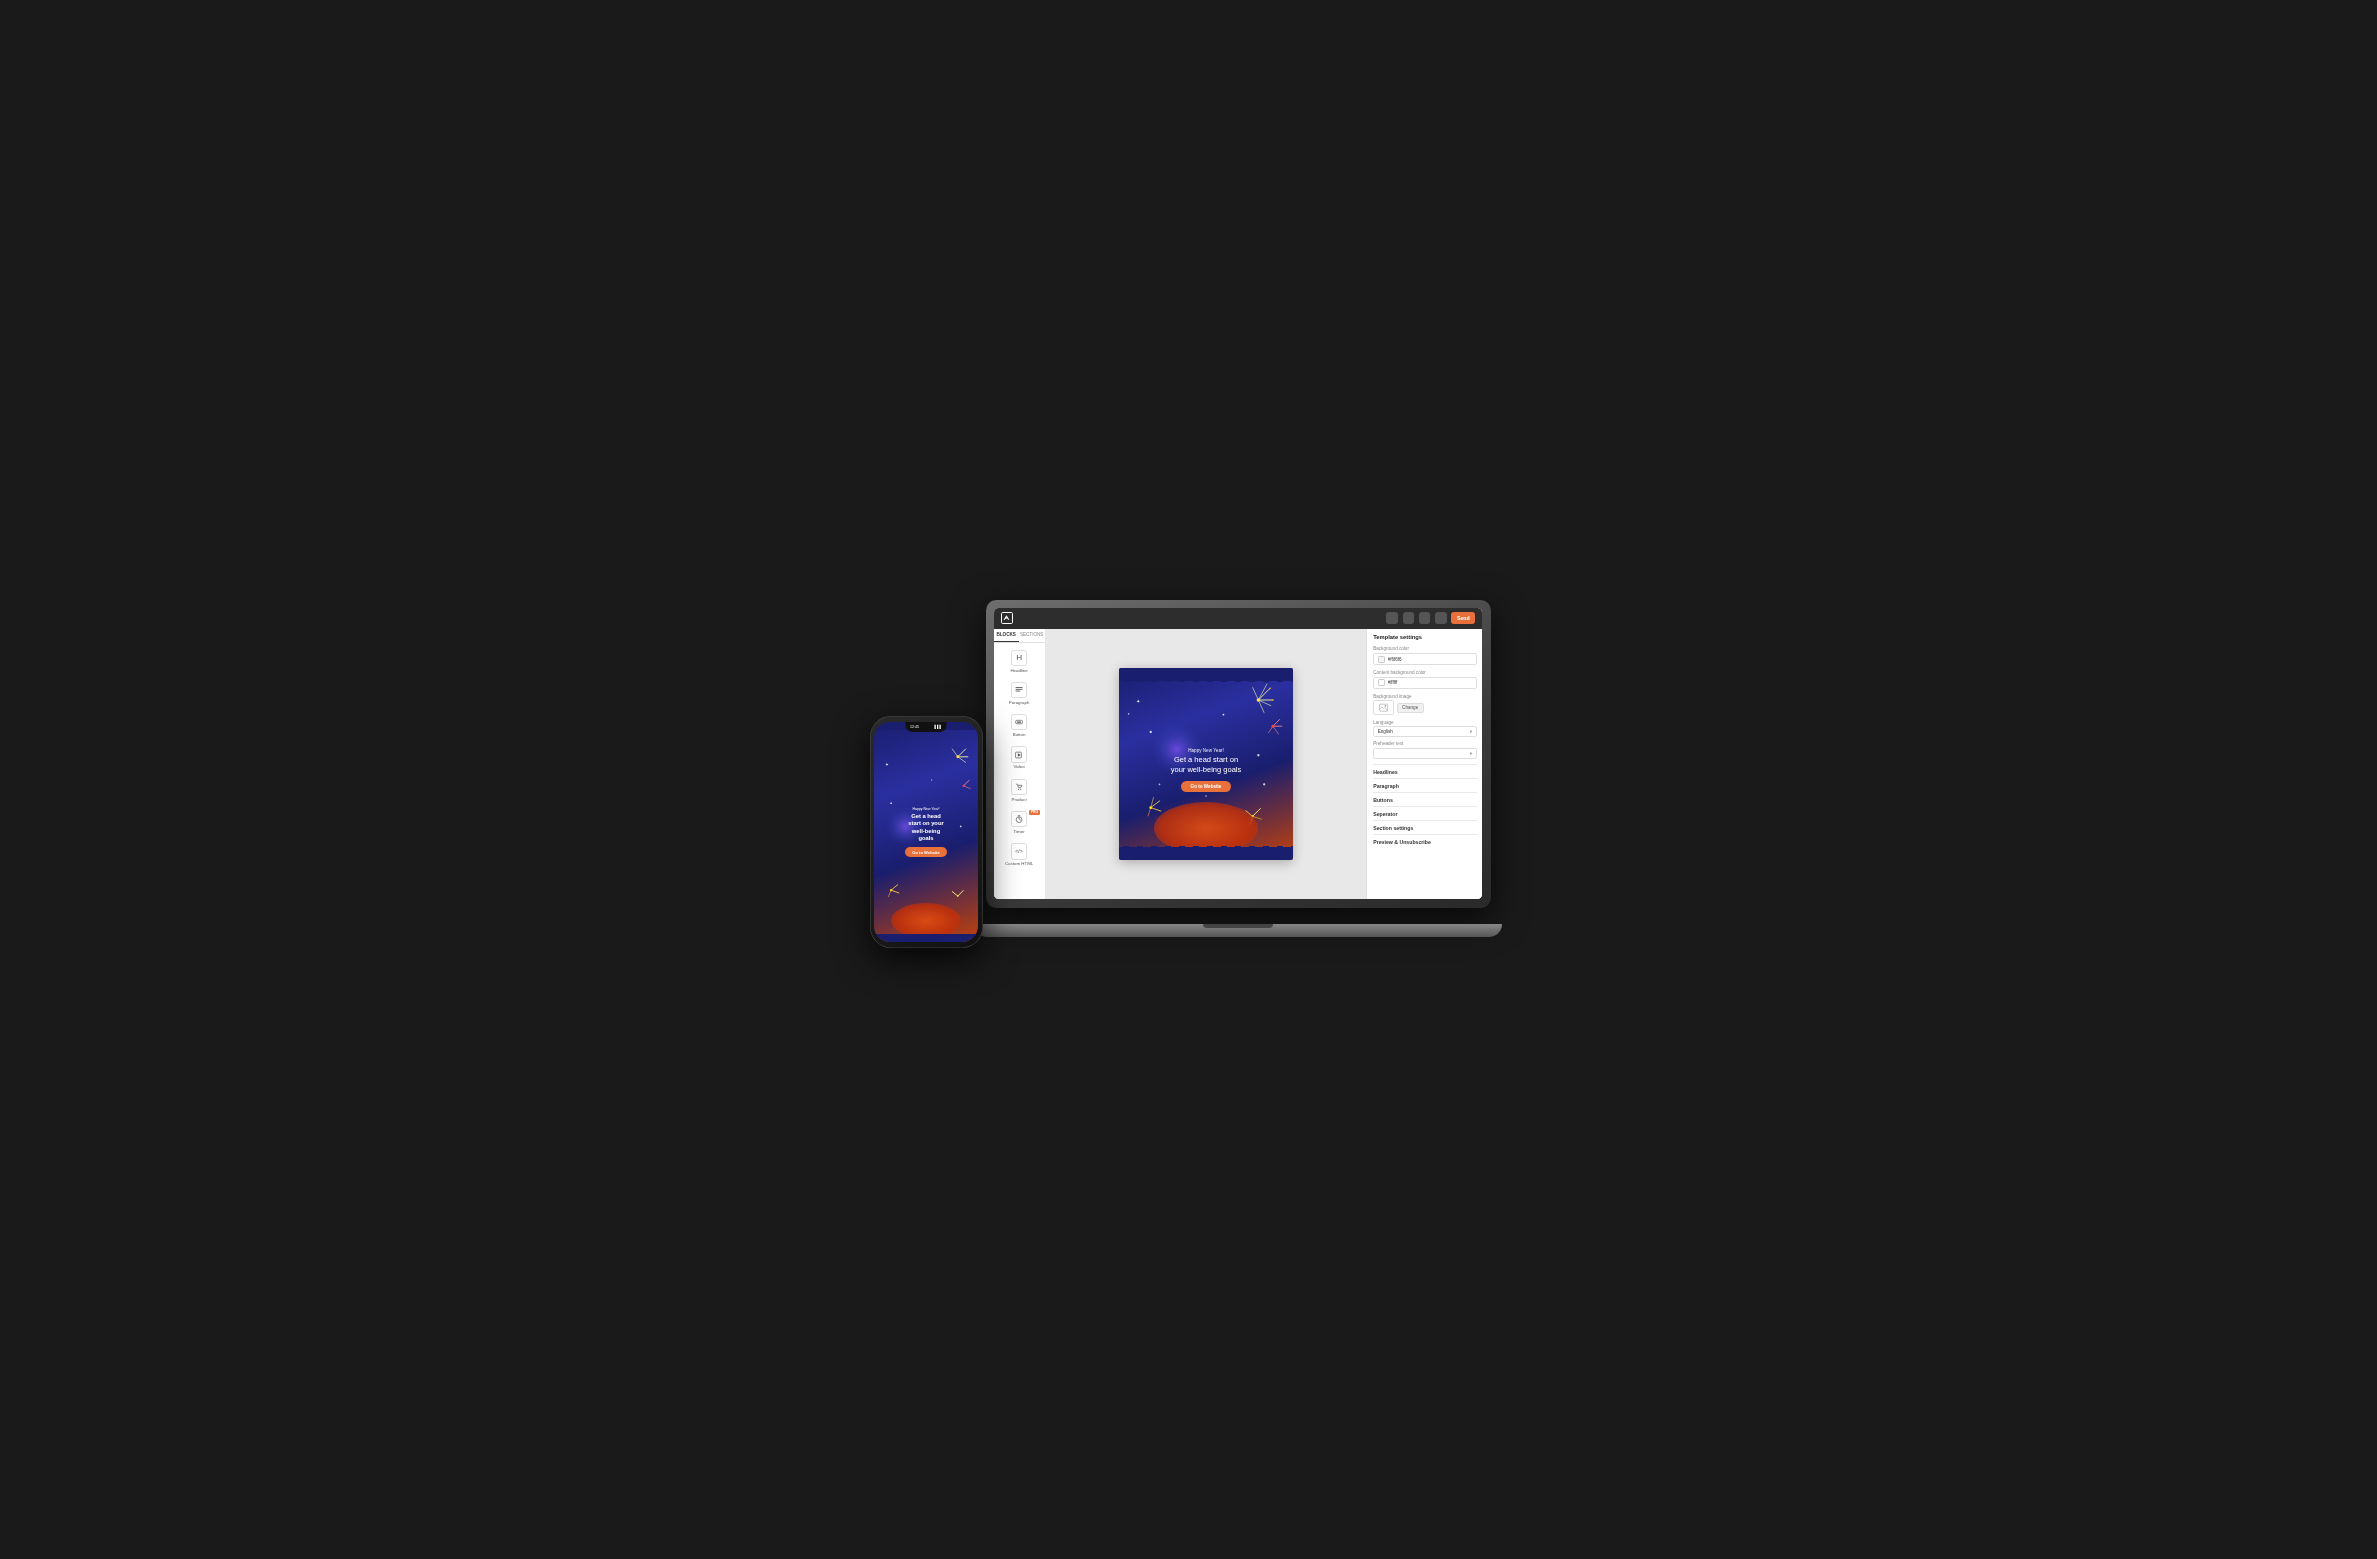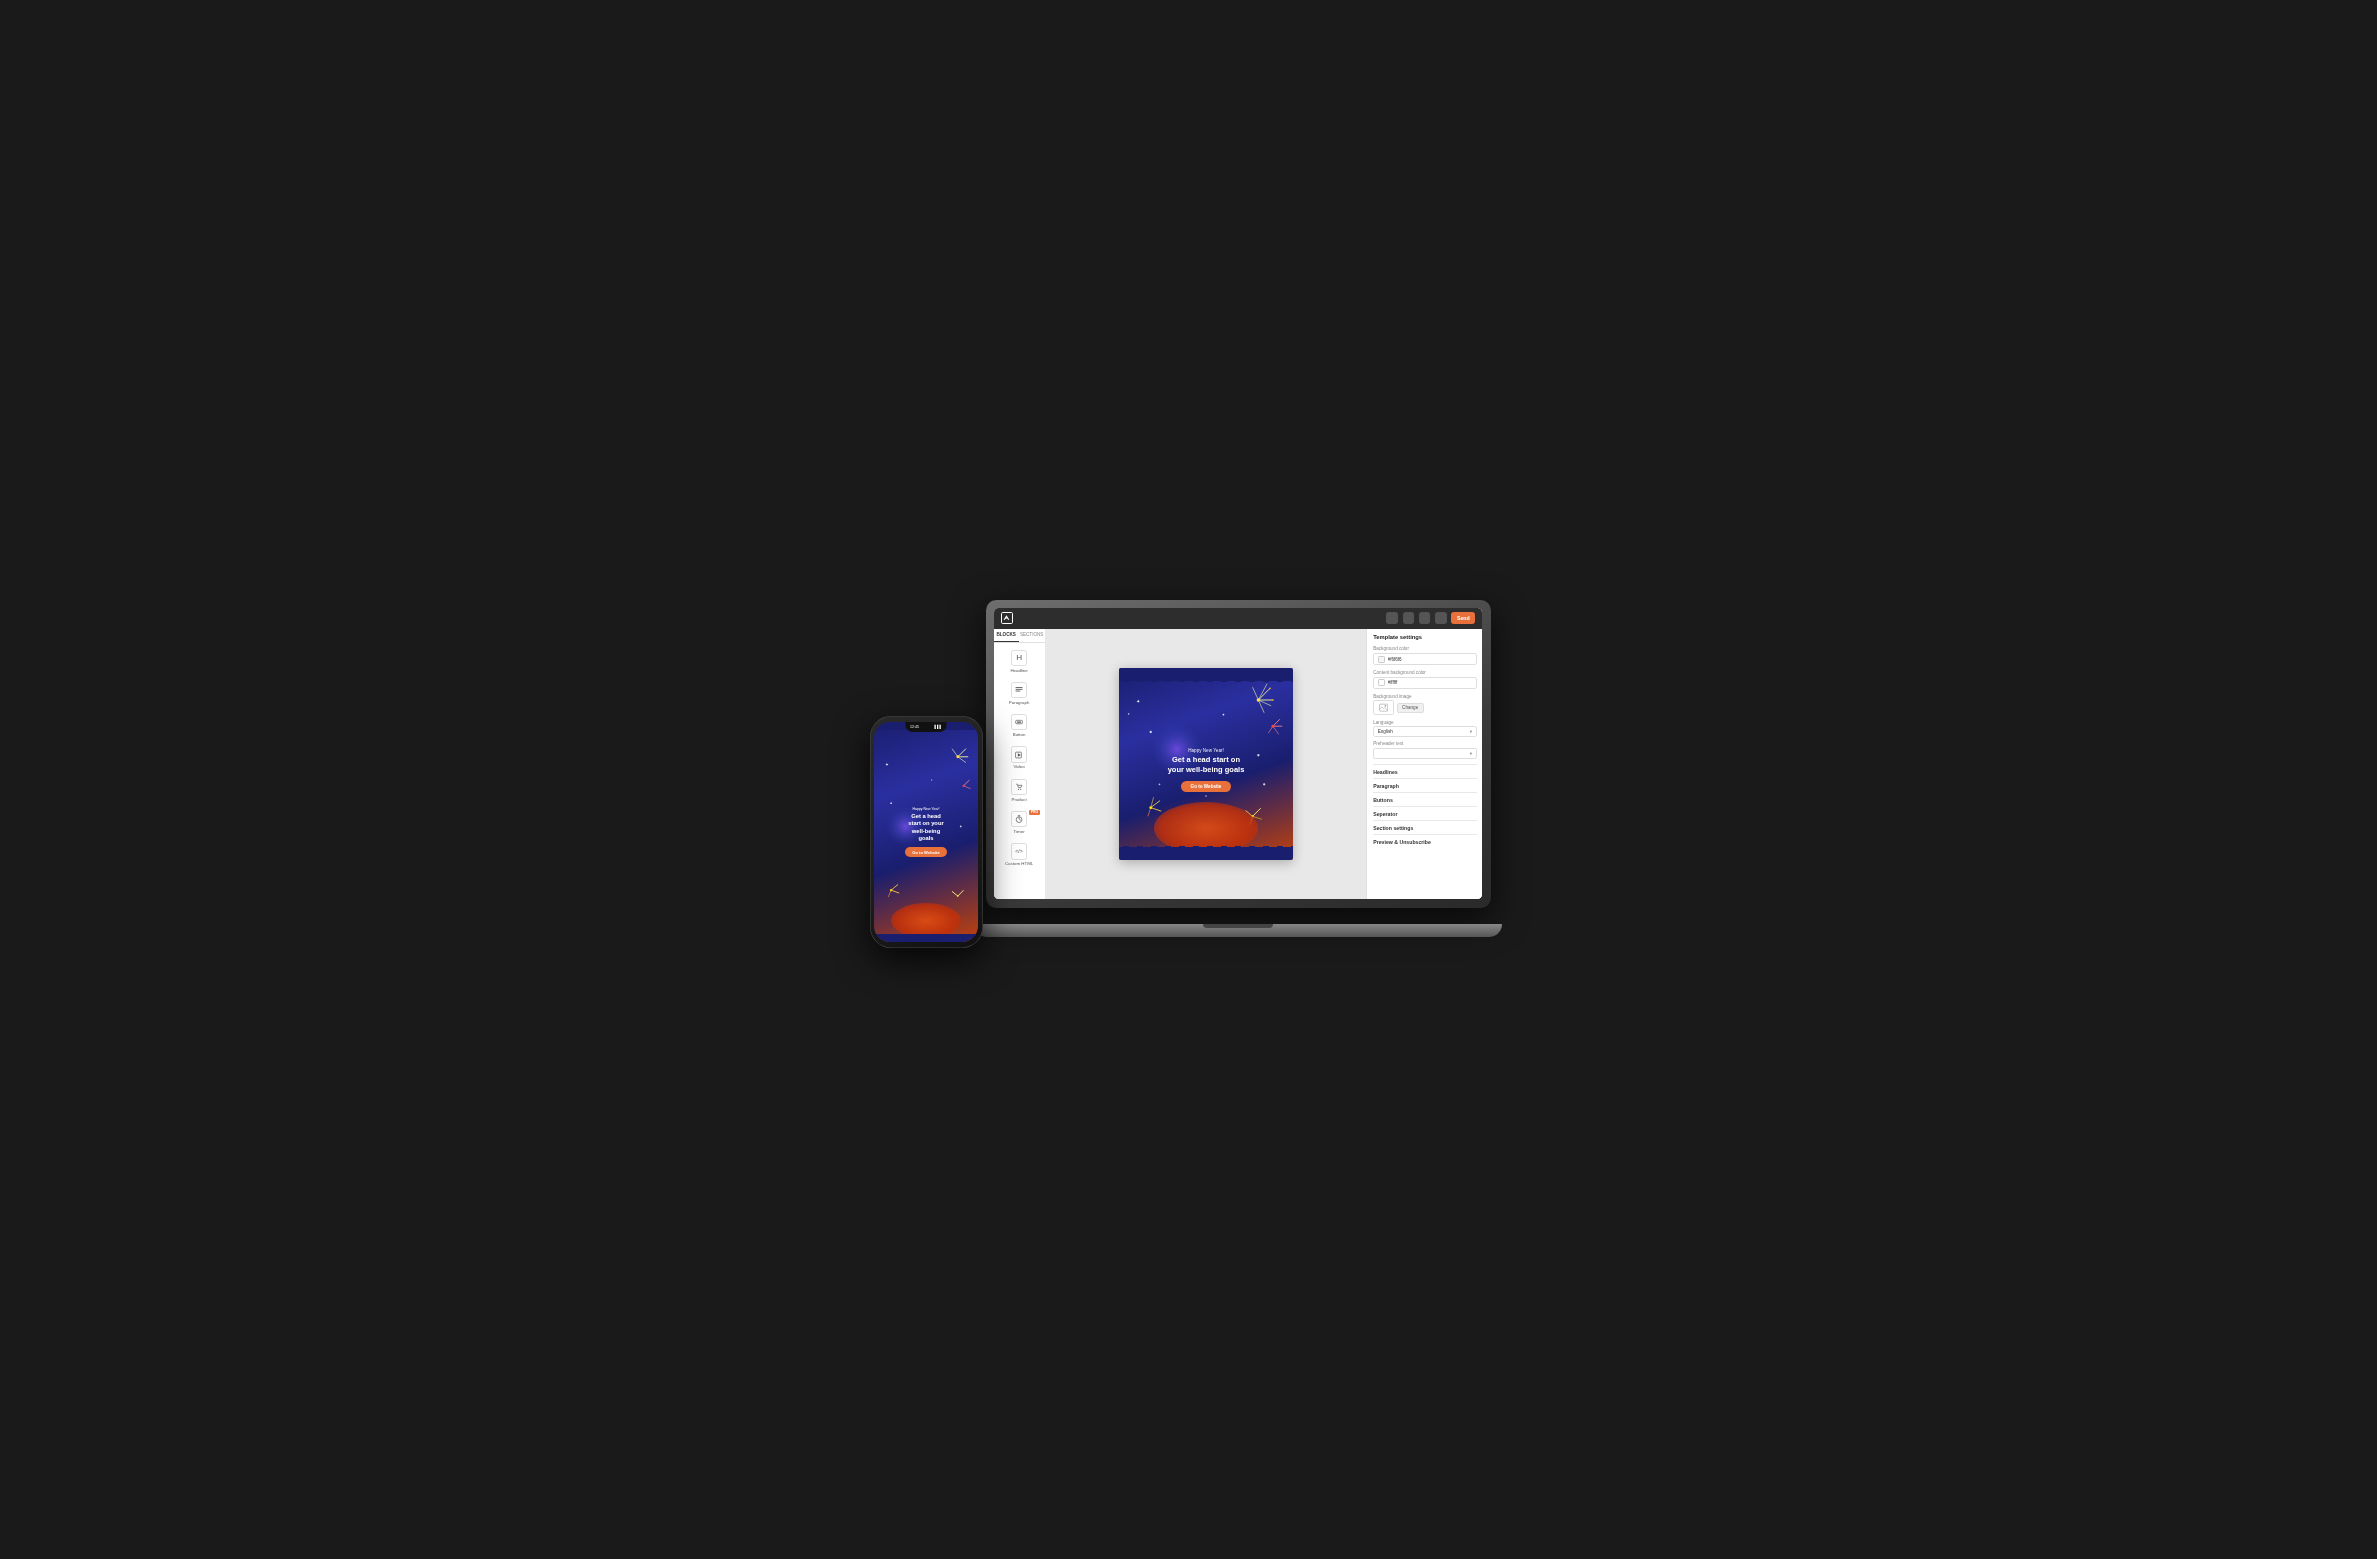--- a/index.html
+++ b/index.html
@@ -248,21 +248,21 @@
       color: #fff;
       margin-top: 11.6px;
     }
     .banner-subtitle {
       font-size: 4.6px;
       margin-bottom: 2.3px;
       opacity: 0.9;
     }
     .banner-title {
       font-size: 7.5px;
-      font-weight: 700;
+      font-weight: 400;
       line-height: 1.3;
       margin-bottom: 5.8px;
       text-align: center;
     }
     .banner-button {
       background: #e8703a;
       color: #fff;
       border: none;
       border-radius: 11.6px;
       padding: 2.9px 9.3px;

